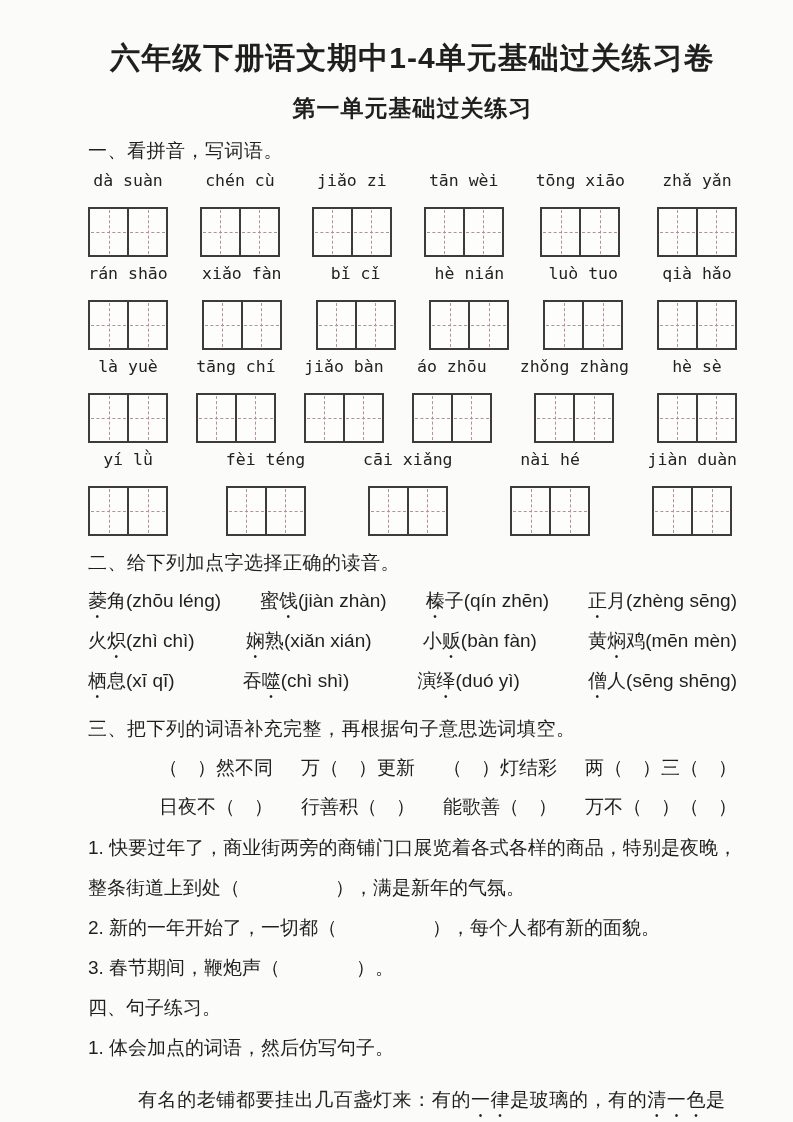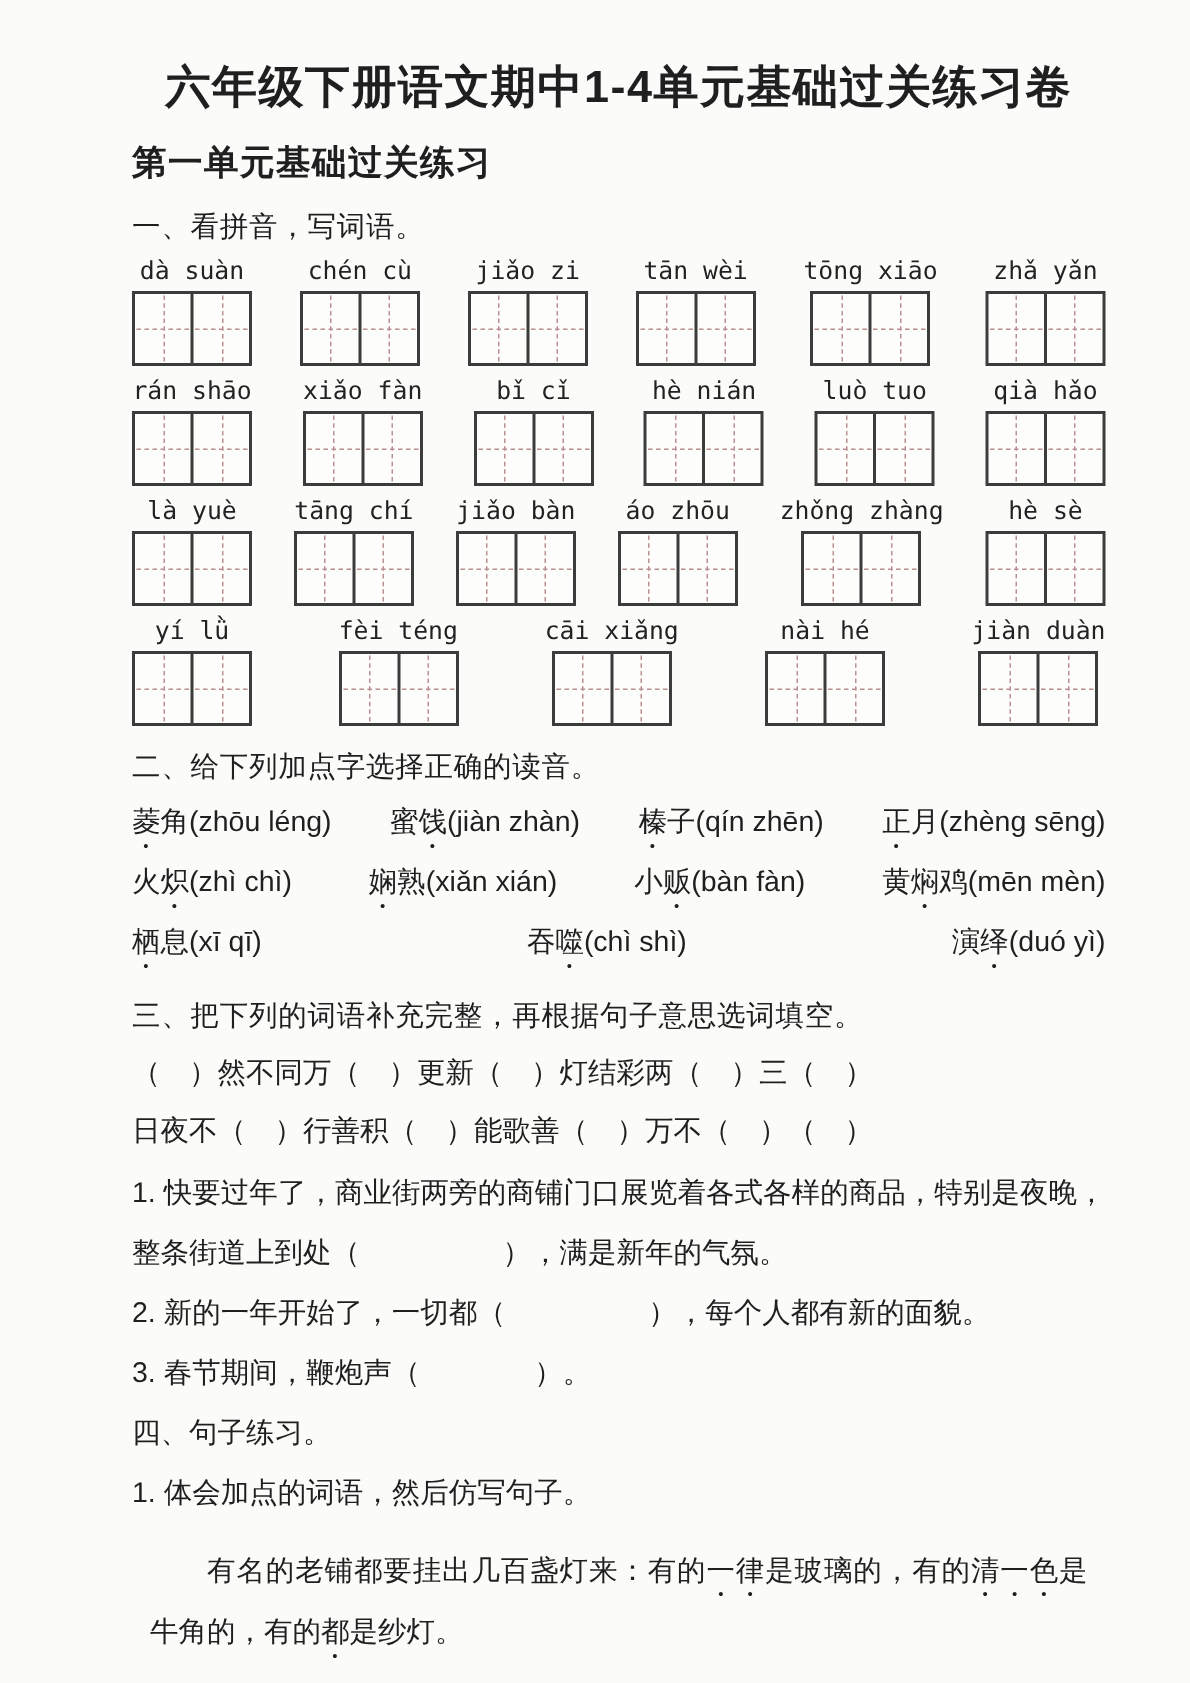--- a/index.html
+++ b/index.html
@@ -6,42 +6,42 @@
   body{
     width:793px;height:1122px;overflow:hidden;
     background:#fbfbf9;color:#1f1f1f;
     font-family:"Liberation Sans","DejaVu Sans",sans-serif;
     -webkit-font-smoothing:antialiased;
   }
   .sheet{box-sizing:border-box;width:793px;height:1122px;padding:30px 56px 0 88px;border-radius:13px;}
 
   
   .title{font-size:30px;font-weight:bold;text-align:center;letter-spacing:1px;margin:8px 0 4px 0;}
-  .subtitle{font-size:23px;font-weight:bold;letter-spacing:1px;margin:14px 0 10px 0;}
+  .subtitle{font-size:23px;font-weight:bold;text-align:center;letter-spacing:1px;margin:14px 0 10px 0;}
   .sec-head{font-size:19px;margin:14px 0 6px 0;letter-spacing:.5px;}
 
   
   .py-row{display:flex;justify-content:space-between;align-items:flex-end;margin:4px 0 6px 0;}
-  .py-unit{display:flex;flex-direction:column;align-items:center;}
+  .py-unit{display:flex;flex-direction:column;align-items:center;gap:13px;}
   .py-label{font-family:"DejaVu Sans Mono","Liberation Mono",monospace;font-size:16.5px;line-height:22px;white-space:nowrap;color:#222;}
   .tzg{display:flex;border:2px solid #3c3c3c;background:#fdfdfc;margin-top:2px;}
   .tzg .cell{width:37px;height:46px;position:relative;}
   .tzg .cell + .cell{border-left:2px solid #3c3c3c;}
   .tzg .cell::before{content:"";position:absolute;left:1px;right:1px;top:50%;border-top:1px dashed #b98f8f;}
   .tzg .cell::after{content:"";position:absolute;top:1px;bottom:1px;left:50%;border-left:1px dashed #b98f8f;}
 
   
   .read-row{display:flex;justify-content:space-between;font-size:19px;line-height:37px;white-space:nowrap;}
   .em-dot{
     text-emphasis:filled dot #1f1f1f;text-emphasis-position:under right;
     -webkit-text-emphasis:filled dot #1f1f1f;-webkit-text-emphasis-position:under right;
   }
 
   
-  .idiom-row{display:flex;justify-content:flex-start;font-size:19px;line-height:39px;white-space:nowrap;}
+  .idiom-row{display:flex;justify-content:flex-end;font-size:19px;line-height:39px;white-space:nowrap;gap:28px;}
   .para{font-size:19px;line-height:40px;margin:0;text-align:justify;}
   .para.gap{margin-top:2px;}
 
   
   .example{font-size:19px;line-height:40px;margin:12px;text-indent:2em;text-align:justify;}
 </style>
 </head>
 <body>
 
 <div class="sheet">
@@ -235,20 +235,21 @@
   <div class="read-row">
     <span><span>火</span><span class="em-dot">炽</span><span>(zhì chì)</span></span>
     <span><span></span><span class="em-dot">娴</span><span>熟(xiǎn xián)</span></span>
     <span><span>小</span><span class="em-dot">贩</span><span>(bàn fàn)</span></span>
     <span><span>黄</span><span class="em-dot">焖</span><span>鸡(mēn mèn)</span></span>
   </div>
   <div class="read-row">
     <span><span></span><span class="em-dot">栖</span><span>息(xī qī)</span></span>
     <span><span>吞</span><span class="em-dot">噬</span><span>(chì shì)</span></span>
     <span><span>演</span><span class="em-dot">绎</span><span>(duó yì)</span></span>
+    <span><span></span><span class="em-dot">僧</span><span>人(sēng shēng)</span></span>
   </div>
 
   <div class="sec-head">三、把下列的词语补充完整，再根据句子意思选词填空。</div>
 
   <div class="idiom-row">
     <span>（　）然不同</span>
     <span>万（　）更新</span>
     <span>（　）灯结彩</span>
     <span>两（　）三（　）</span>
   </div>

